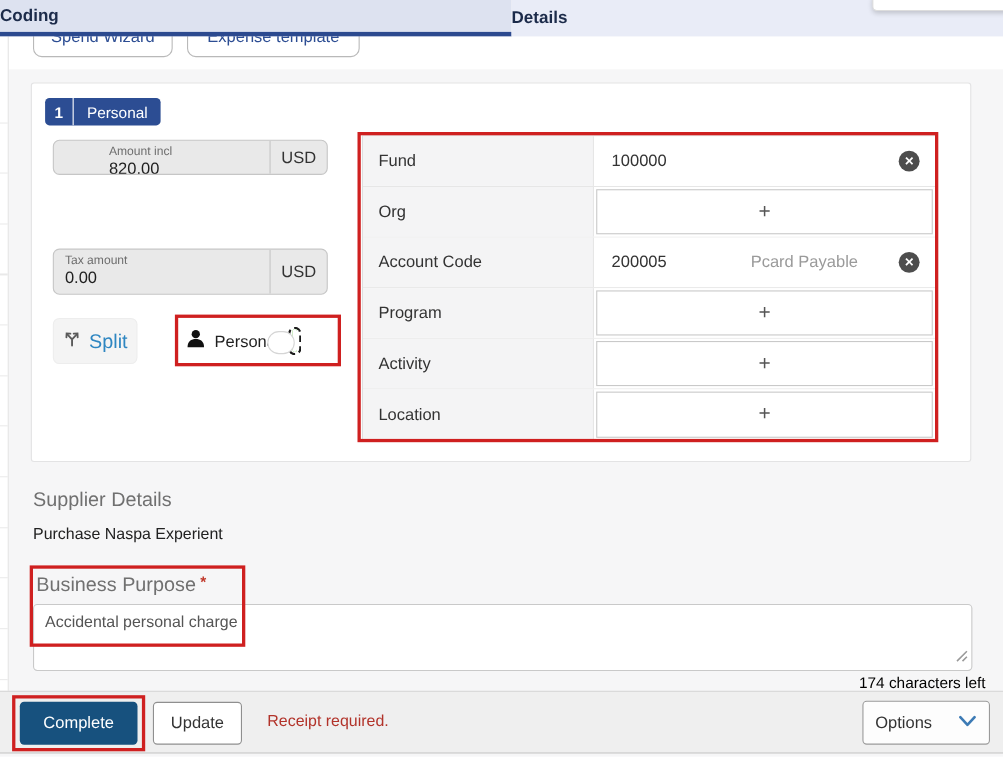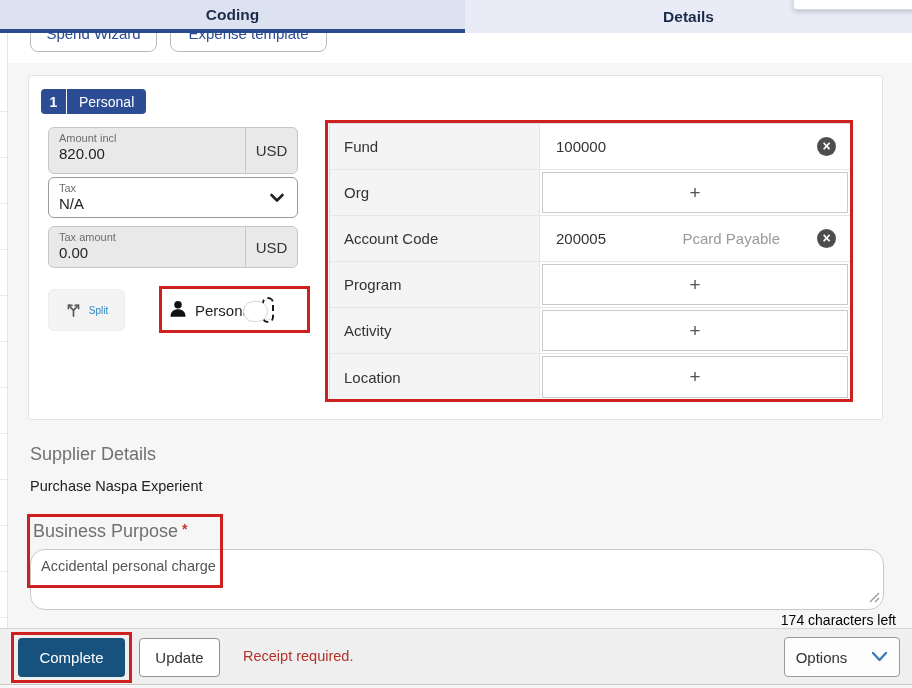--- a/index.html
+++ b/index.html
@@ -5,21 +5,21 @@
   * { margin:0; padding:0; box-sizing:border-box; }
   html,body { background:#fff; }
   body { font-family:"Liberation Sans", sans-serif; }
   .screen {
     position:relative; width:912px; height:688px; overflow:hidden;
     background:#f6f6f7; margin:0 auto;
   }
 
   
   .tabbar { position:absolute; top:0; left:0; width:912px; height:33px; z-index:6; display:flex; }
-  .tab { display:flex; align-items:center; justify-content:center;
+  .tab { display:flex; align-items:center; justify-content:flex-start;
          font-size:15.5px; font-weight:600; color:#1c2b4a; cursor:pointer; }
   .tab.active { width:465px; background:#dde2f0; border-bottom:4px solid #2c4a8f; }
   .tab.inactive { width:447px; background:#e9ecf7; }
 
   .float-fragment { position:absolute; left:793px; top:-5px; width:126px; height:15px;
     background:#fff; border:1px solid #ddd; border-radius:4px;
     box-shadow:0 2px 5px rgba(0,0,0,0.18); z-index:7; }
 
   
   .toolbar-strip { position:absolute; top:33px; left:0; width:912px; height:30px; background:#fff; z-index:1; }
@@ -49,28 +49,28 @@
     border:1px solid #c6c6c6; border-radius:6px; overflow:hidden; }
   .field.disabled { background:#e9e9e9; }
   .field.select { background:#fff; border-color:#9b9b9b; }
   .field-main { flex:1; padding:4px 10px 3px 10px; }
   .field-label { font-size:11px; color:#6e6e6e; line-height:13px; }
   .field-value { font-size:15px; color:#1f1f1f; line-height:18px; }
   .field-suffix { width:52px; border-left:1px solid #c6c6c6; display:flex;
     align-items:center; justify-content:center; font-size:15px; color:#333; }
   .field-chevron { width:40px; display:flex; align-items:center; justify-content:center; }
 
-  .f-amount { top:51px; height:47px; }
+  .f-amount { top:51px; height:32px;padding-left:40px; }
   .f-tax { top:101px; height:41px; }
   .f-taxamt { top:150px; height:42px; }
 
   .split-btn { position:absolute; left:19px; top:213px; width:77px; height:42px;
     background:#f4f4f4; border:1px solid #ededed; border-radius:6px;
     display:flex; align-items:center; justify-content:center; gap:7px; cursor:pointer; }
-  .split-btn span { color:#2e86c1; font-size:10px; }
+  .split-btn span { color:#2e86c1; font-size:18px; }
 
   .personal-group { position:absolute; left:140px; top:215px; height:38px;
     display:flex; align-items:center; gap:8px; }
   .personal-group .plabel { font-size:15px; color:#1f1f1f; }
   .toggle { border:2px dashed #1a1a1a; border-radius:18px; padding:2px; cursor:pointer; }
   .toggle-track { position:relative; width:54px; height:25px; border-radius:13px;
     background:#3cb01c; border:2px solid #fff; }
   .toggle-knob { position:absolute; right:0px; top:0px; width:25px; height:21px;
     background:#fff; border:1px solid #d5d5d5; border-radius:11px; }
   .toggle-check { position:absolute; left:6px; top:3px; }
@@ -98,21 +98,21 @@
   .anno-personal { left:130px; top:210px; width:151px; height:47px; }
   .anno-bp { left:27px; top:514px; width:196px; height:74px; }
   .anno-complete { left:11px; top:3px; width:121px; height:51px; }
 
   
   .supplier-heading { position:absolute; left:30px; top:444px; font-size:18px; color:#707070; z-index:2; }
   .supplier-name { position:absolute; left:30px; top:478px; font-size:14.5px; color:#222; z-index:2; }
   .bp-heading { position:absolute; left:33px; top:521px; font-size:18px; color:#707070; z-index:2; }
   .bp-req { color:#c0392b; font-size:14px; vertical-align:top; margin-left:4px; font-weight:700; }
   .bp-box { position:absolute; left:30px; top:549px; width:854px; height:61px;
-    background:#fff; border:1px solid #c9c9c9; border-radius:15px; padding:8px 10px;
+    background:#fff; border:1px solid #c9c9c9; border-radius:4px; padding:8px 10px;
     font-size:14.5px; color:#555; z-index:2; }
   .resize-handle { position:absolute; right:3px; bottom:3px; }
   .chars-left { position:absolute; right:16px; top:612px; font-size:14px; color:#000000; z-index:2; }
 
   
   .footer { position:absolute; left:0; top:628px; width:912px; height:57px;
     background:#efefef; border-top:1px solid #d7d7d7; border-bottom:1px solid #c8c8c8; z-index:5; }
   .btn-complete { position:absolute; left:18px; top:9px; width:107px; height:39px;
     background:#17517e; color:#fff; border:none; border-radius:4px; font-size:15px;
     font-family:"Liberation Sans", sans-serif; cursor:pointer; }
@@ -154,31 +154,20 @@
     </div>
 
     <div class="field disabled f-amount">
       <div class="field-main">
         <div class="field-label">Amount incl</div>
         <div class="field-value">820.00</div>
       </div>
       <div class="field-suffix">USD</div>
     </div>
 
-    <div class="field select f-tax">
-      <div class="field-main">
-        <div class="field-label">Tax</div>
-        <div class="field-value">N/A</div>
-      </div>
-      <div class="field-chevron">
-        <svg width="16" height="16" viewBox="0 0 16 16">
-            <path d="M2.5 5 L8 10.5 L13.5 5" fill="none" stroke="#222" stroke-width="2.6" stroke-linecap="round" stroke-linejoin="round"></path>
-          </svg>
-      </div>
-    </div>
 
     <div class="field disabled f-taxamt">
       <div class="field-main">
         <div class="field-label">Tax amount</div>
         <div class="field-value">0.00</div>
       </div>
       <div class="field-suffix">USD</div>
     </div>
 
     <div class="split-btn">

